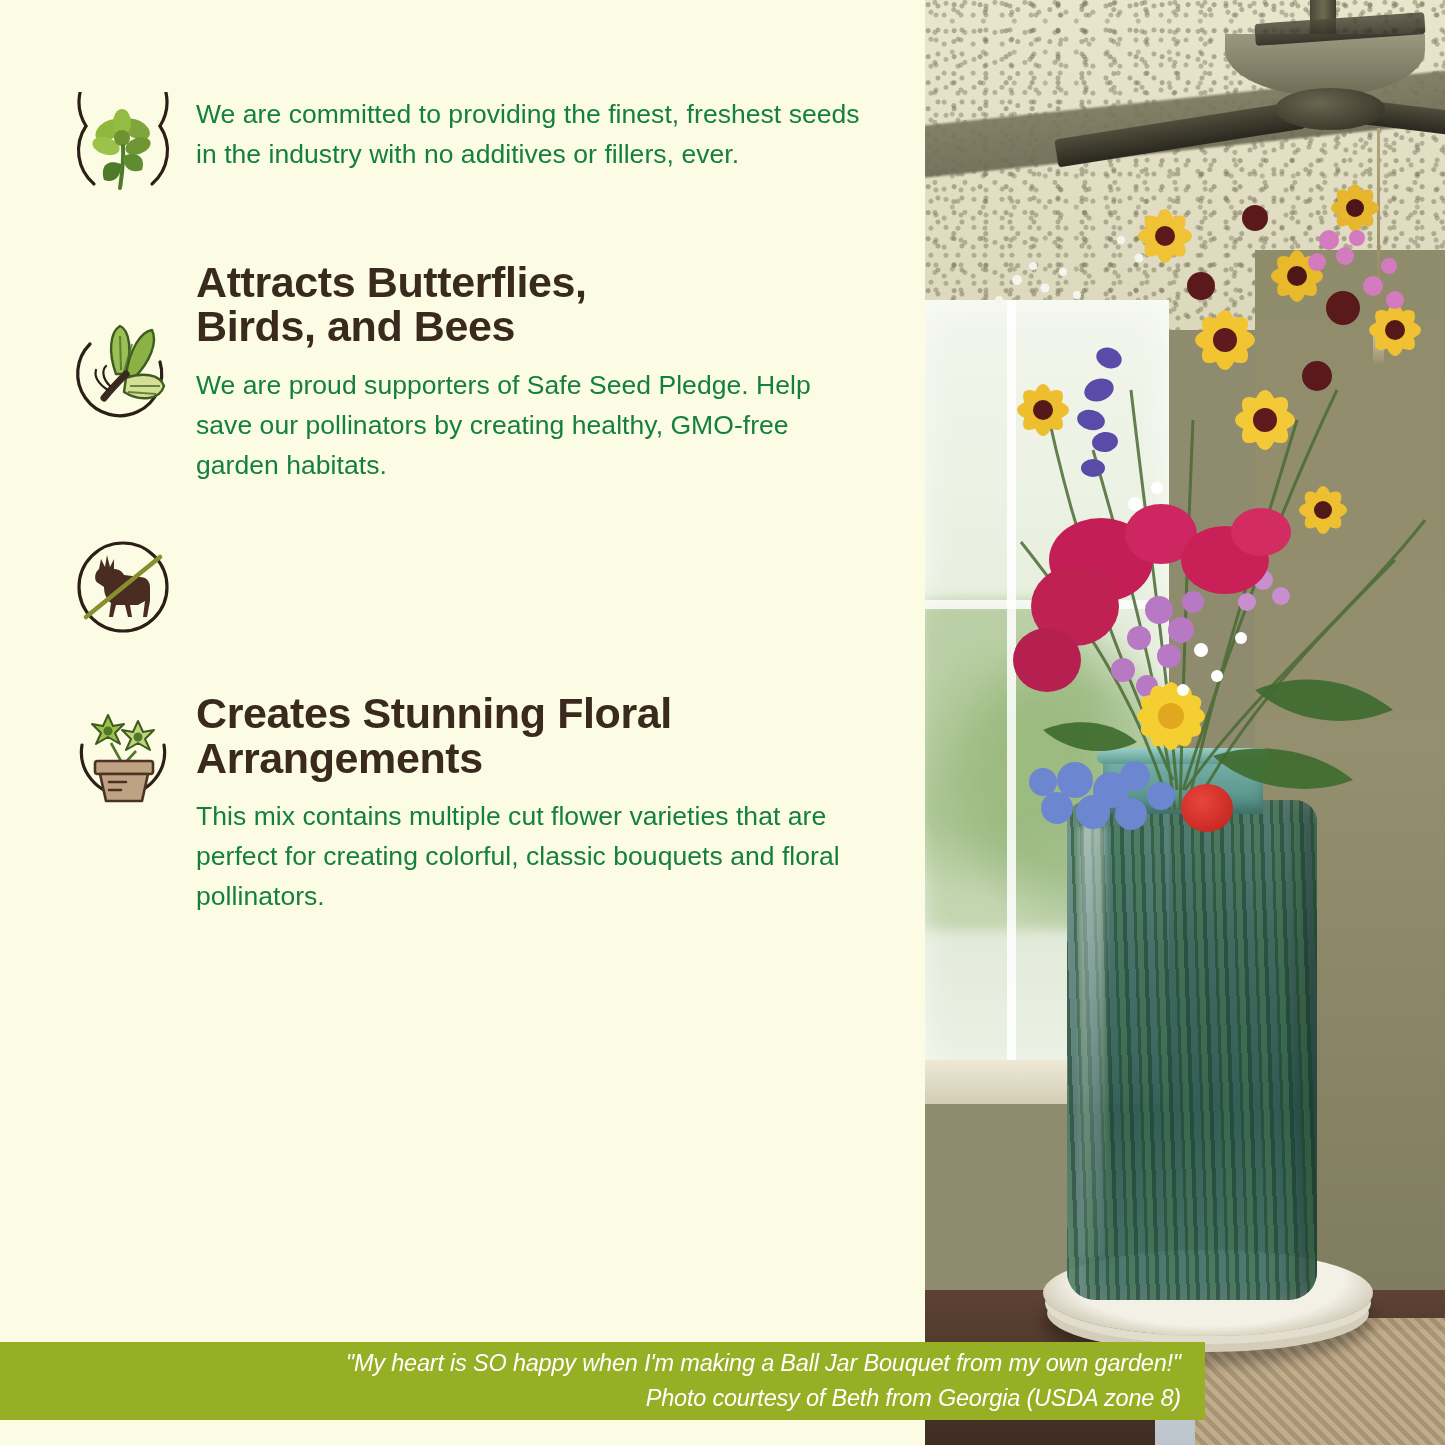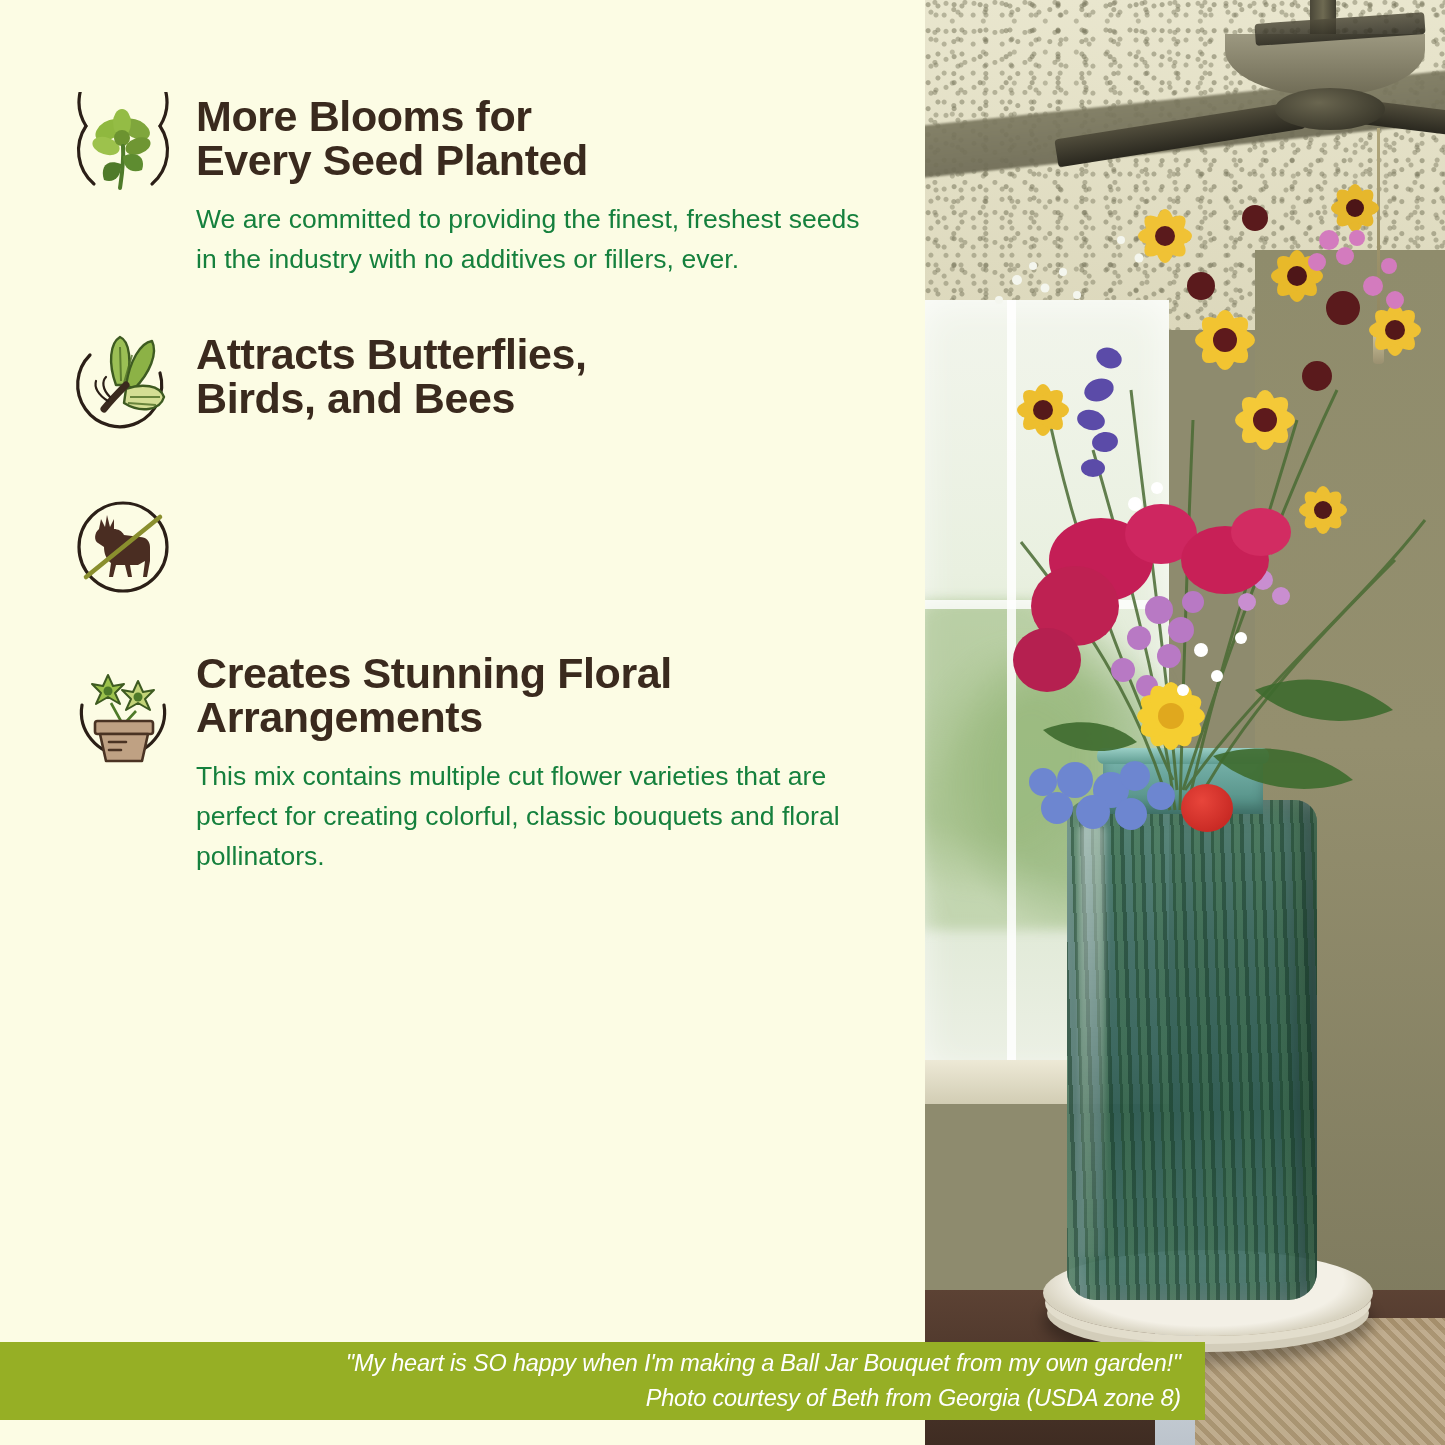--- a/index.html
+++ b/index.html
@@ -262,22 +262,20 @@
           <ellipse cx="58" cy="31" rx="9" ry="14" fill="#94BC45"></ellipse>
           <circle cx="58" cy="46" r="8" fill="#6C9330"></circle>
 
           <path d="M59 54 C60 70 58 82 56 96" stroke="#4E7A2A" stroke-width="4" fill="none" stroke-linecap="round"></path>
 
           <path d="M57 72 C42 66 36 76 40 88 C50 92 58 84 57 72 Z" fill="#4F7A29"></path>
           <path d="M59 64 C74 58 82 66 78 78 C67 82 59 76 59 64 Z" fill="#5E8C30"></path>
         </svg>
       </div>
       <div class="feature-text">
-        <div class="feature-title">More Blooms for
-Every Seed Planted</div>
         <div class="feature-body">We are committed to providing the finest, freshest seeds in the industry with no additives or fillers, ever.</div>
       </div>
     </div>
 
     <div class="feature f2">
       <div class="icon-wrap">
         <svg viewBox="0 0 118 124" xmlns="http://www.w3.org/2000/svg">
           <path d="M26 34 A42 42 0 1 0 96 52" fill="none" stroke="#2B1F17" stroke-width="3.2" stroke-linecap="round"></path>
 
           <path d="M52 64 C44 42 46 22 56 16 C66 20 68 42 62 64 Z" fill="#9BBF55" stroke="#3E5B21" stroke-width="2.4" stroke-linejoin="round"></path>
@@ -289,20 +287,21 @@
 
           <path d="M40 88 C48 78 56 70 62 64" stroke="#3A2A1E" stroke-width="7" fill="none" stroke-linecap="round"></path>
 
           <path d="M44 80 C34 74 30 66 32 60" stroke="#2B1F17" stroke-width="2.2" fill="none" stroke-linecap="round"></path>
           <path d="M46 76 C38 68 38 60 42 56" stroke="#2B1F17" stroke-width="2.2" fill="none" stroke-linecap="round"></path>
         </svg>
       </div>
       <div class="feature-text">
         <div class="feature-title">Attracts Butterflies,
 Birds, and Bees</div>
+        <div class="feature-body">We are proud supporters of Safe Seed Pledge. Help save our pollinators by creating healthy, GMO-free garden habitats.</div>
       </div>
     </div>
 
     <div class="feature f3">
       <div class="icon-wrap">
         <svg viewBox="0 0 118 124" xmlns="http://www.w3.org/2000/svg">
           <circle cx="59" cy="62" r="44" fill="none" stroke="#2B1F17" stroke-width="3.2"></circle>
 
           <path d="M35 44 L37 34 L41 42 L43 30 L46 42 L50 34 L50 44
                    C54 44 58 46 60 50

